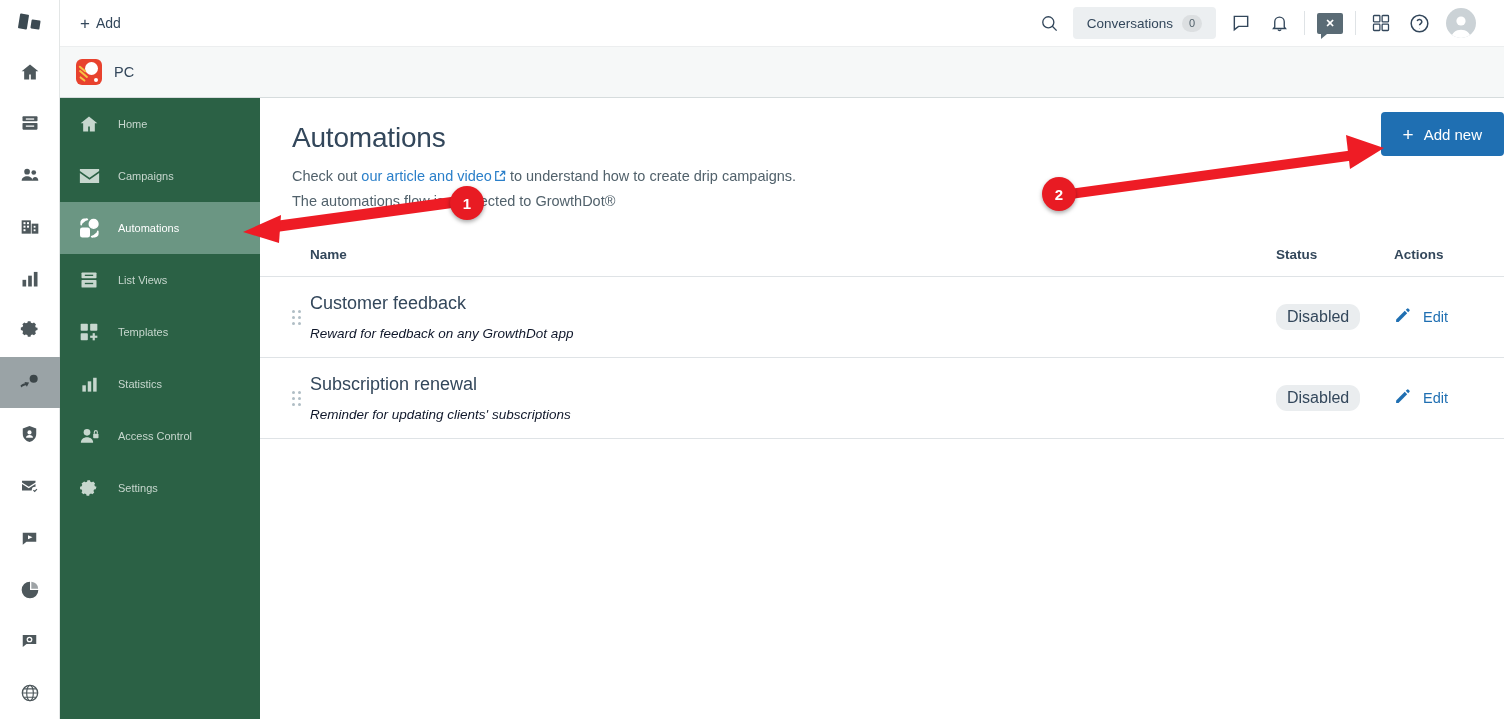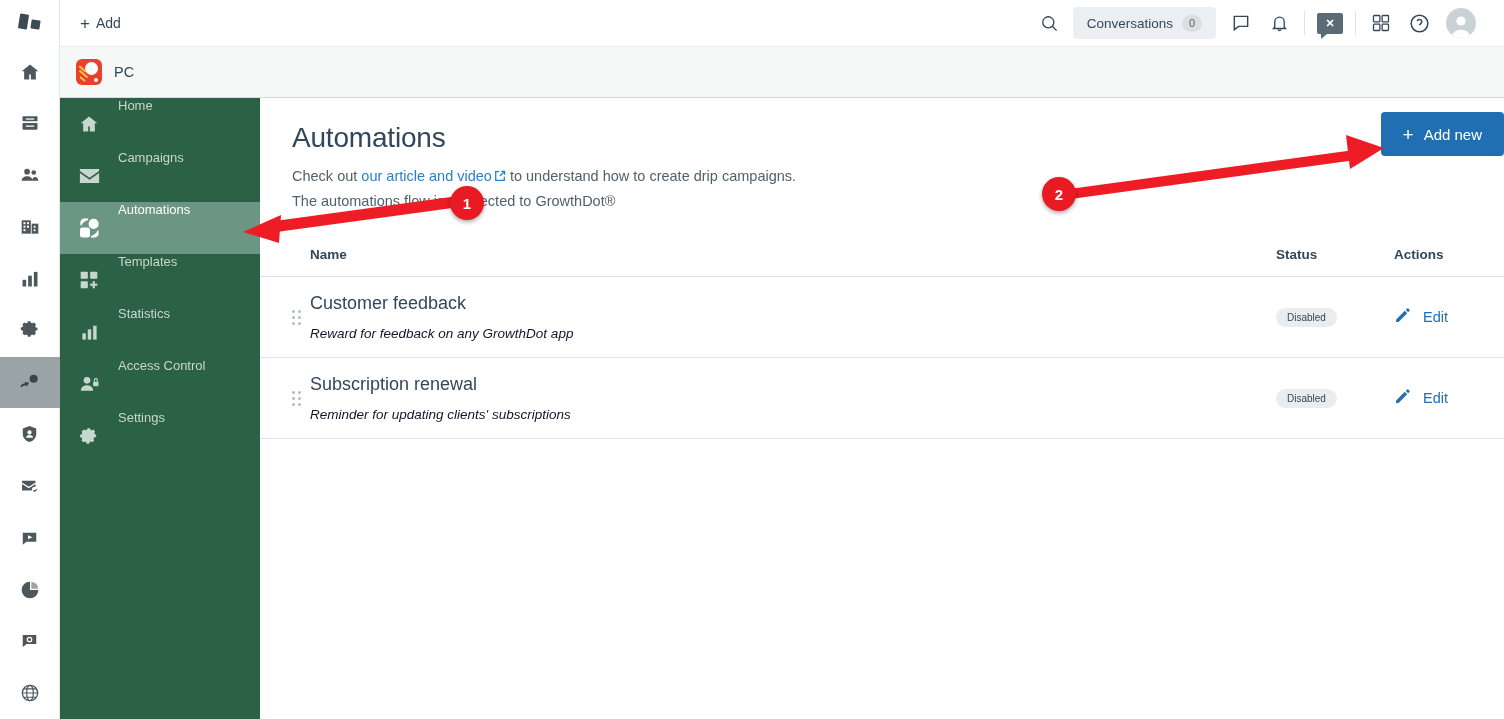--- a/index.html
+++ b/index.html
@@ -125,22 +125,22 @@
   }
   .pc-name { margin-left: 12px; font-size: 14.5px; color: #33475b; }
 
   
   .sidebar {
     position: absolute; left: 60px; top: 98px;
     width: 200px; height: 621px;
     background: #2b6145;
   }
   .nav-item {
-    height: 52px; display: flex; 
-    color: #c7d7ce; font-size: 13px; cursor: pointer;
+    height: 52px; display: flex; align-items: center;
+    color: #c7d7ce; font-size: 11px; cursor: pointer;
   }
   .nav-item.active { background: #6b9683; color: #ffffff; }
   .nav-item .nicon {
     width: 58px; display: flex; align-items: center; justify-content: center;
     flex: none;
   }
   .nav-item .nicon svg { fill: #c7d7ce; }
   .nav-item.active .nicon svg { fill: #ffffff; }
 
   
@@ -193,21 +193,21 @@
     display: grid; grid-template-columns: 3px 3px; gap: 3px 3px;
     align-content: center;
   }
   .handle i { width: 3px; height: 3px; background: #b0bec5; border-radius: 50%; display:block;}
 
   .row-title { font-size: 18px; color: #33475b; font-weight: 400; }
   .row-desc { font-size: 13.5px; color: #0f172a; margin-top: 12px; font-style: italic; }
 
   .badge {
     display: inline-block; background: #eaedef; color: #33475b;
-    font-size: 10px; border-radius: 11px; padding: 4px 11px;
+    font-size: 16px; border-radius: 11px; padding: 4px 11px;
   }
   .edit-link {
     display: flex; align-items: center; gap: 12px;
     color: #1f6fb2; font-size: 14.5px; cursor: pointer;
   }
   .edit-link svg { fill: #1f6fb2; }
 
   
   .anno { position: absolute; pointer-events: none; }
   .anno-badge {
@@ -435,20 +435,31 @@
           <rect x="2.6" y="12.4" width="9" height="9" rx="1.6"></rect>
           <path d="M9.6 2.6H6.2A3.2 3.2 0 0 0 3 5.8v2.4"></path>
           <path d="M8.1 1.1 9.9 2.6 8.1 4.2" fill="#ffffff" stroke="none"></path>
           <path d="M14.4 21.4h3.4a3.2 3.2 0 0 0 3.2-3.2v-2.4"></path>
           <path d="M15.9 19.9 14.1 21.4 15.9 23" fill="#ffffff" stroke="none"></path>
         </svg>
       </span>
       <span>Automations</span>
     </div>
 
+    <div class="nav-item">
+      <span class="nicon">
+        <svg width="20" height="20" viewBox="0 0 24 24">
+            <rect x="3" y="3" width="18" height="7" rx="1"></rect>
+            <rect x="3" y="12" width="18" height="9" rx="1"></rect>
+            <rect x="7" y="5.6" width="10" height="1.6" fill="#2b6145"></rect>
+            <rect x="7" y="15.4" width="10" height="1.6" fill="#2b6145"></rect>
+          </svg>
+      </span>
+      <span>List Views</span>
+    </div>
 
     <div class="nav-item">
       <span class="nicon">
         <svg width="20" height="20" viewBox="0 0 24 24">
             <rect x="2" y="2" width="8.6" height="8.6" rx="1"></rect>
             <rect x="13.4" y="2" width="8.6" height="8.6" rx="1"></rect>
             <rect x="2" y="13.4" width="8.6" height="8.6" rx="1"></rect>
             <rect x="16.4" y="13.4" width="2.6" height="8.6"></rect>
             <rect x="13.4" y="16.4" width="8.6" height="2.6"></rect>
           </svg>

